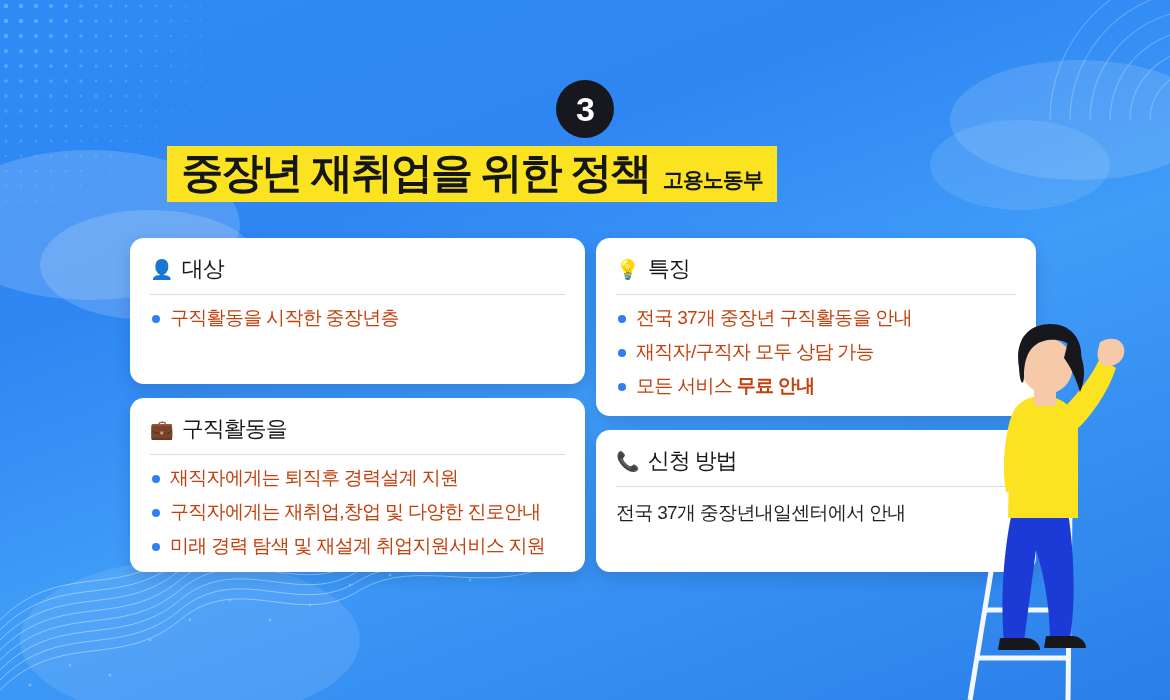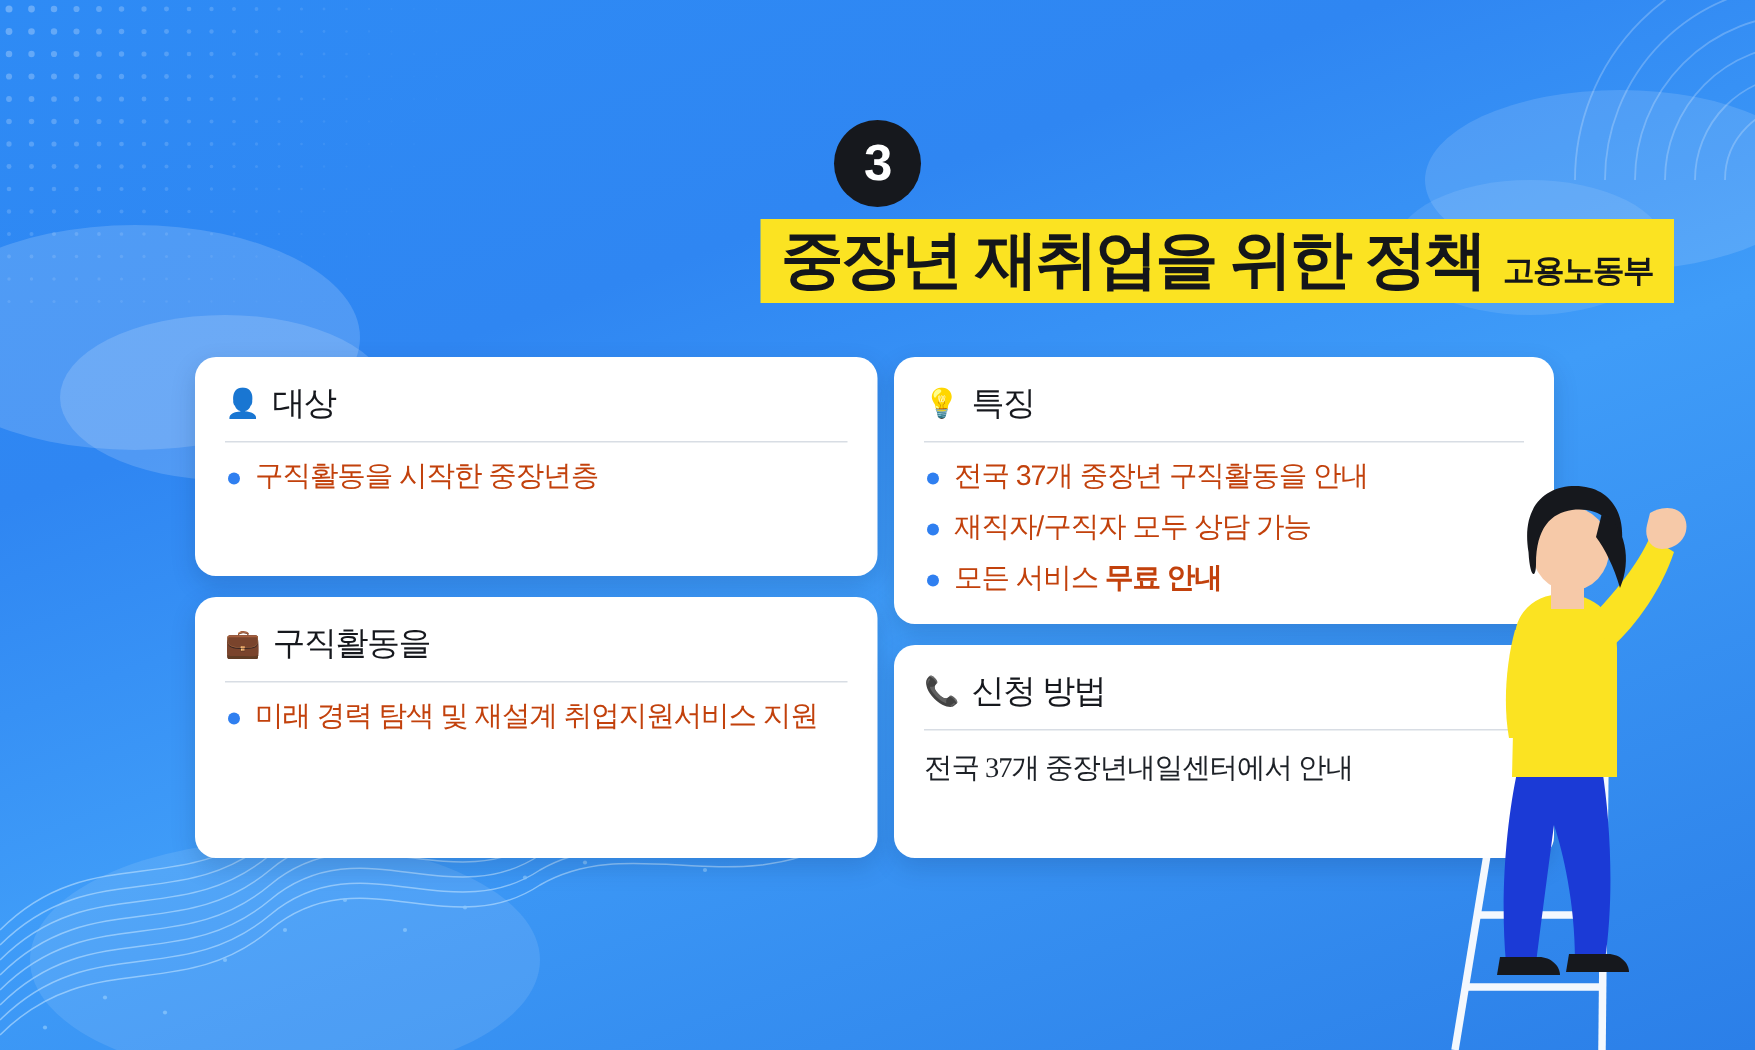--- a/index.html
+++ b/index.html
@@ -65,22 +65,22 @@
     font-size: 34px;
     font-weight: bold;
     line-height: 58px;
     text-align: center;
     letter-spacing: -1px;
   }
   .title-wrap {
     position: absolute;
     top: 146px;
     left: 0;
-    width: 1116px;
-    text-align: right;
+    width: 944px;
+    text-align: center;
     white-space: nowrap;
   }
   .title-hl {
     display: inline-block;
     background: #fbe322;
     padding: 6px 14px 8px 14px;
     line-height: 1;
   }
   .title-main {
     font-size: 42px;
@@ -148,21 +148,20 @@
     width: 8px; height: 8px;
     border-radius: 50%;
     background: #2f7ff0;
   }
   .plain-line {
     font-size: 19px;
     color: #1d2127;
     letter-spacing: -0.7px;
     line-height: 1.5;
     margin: 0 0 4px 0;
-    font-family: Liberation Serif, serif;
   }
   .bold-inline { font-weight: bold; }
 
   #panel-target   { left: 130px; top: 238px; width: 455px; height: 146px; }
   #panel-support  { left: 130px; top: 398px; width: 455px; height: 174px; }
   #panel-features { left: 596px; top: 238px; width: 440px; height: 178px; }
   #panel-apply    { left: 596px; top: 430px; width: 440px; height: 142px; }
 
   
   .illus {
@@ -508,20 +507,22 @@
       <li>구직활동을 시작한 중장년층</li>
     </ul>
   </div>
 
   <div class="panel" id="panel-support">
     <div class="head">
       <span class="h-icon">💼</span>
       <span class="h-label">구직활동을</span>
     </div>
     <ul class="bullets">
+      <li>재직자에게는 퇴직후 경력설계 지원</li>
+      <li>구직자에게는 재취업,창업 및 다양한 진로안내</li>
       <li>미래 경력 탐색 및 재설계 취업지원서비스 지원</li>
     </ul>
   </div>
 
   <div class="panel" id="panel-features">
     <div class="head">
       <span class="h-icon">💡</span>
       <span class="h-label">특징</span>
     </div>
     <ul class="bullets">

